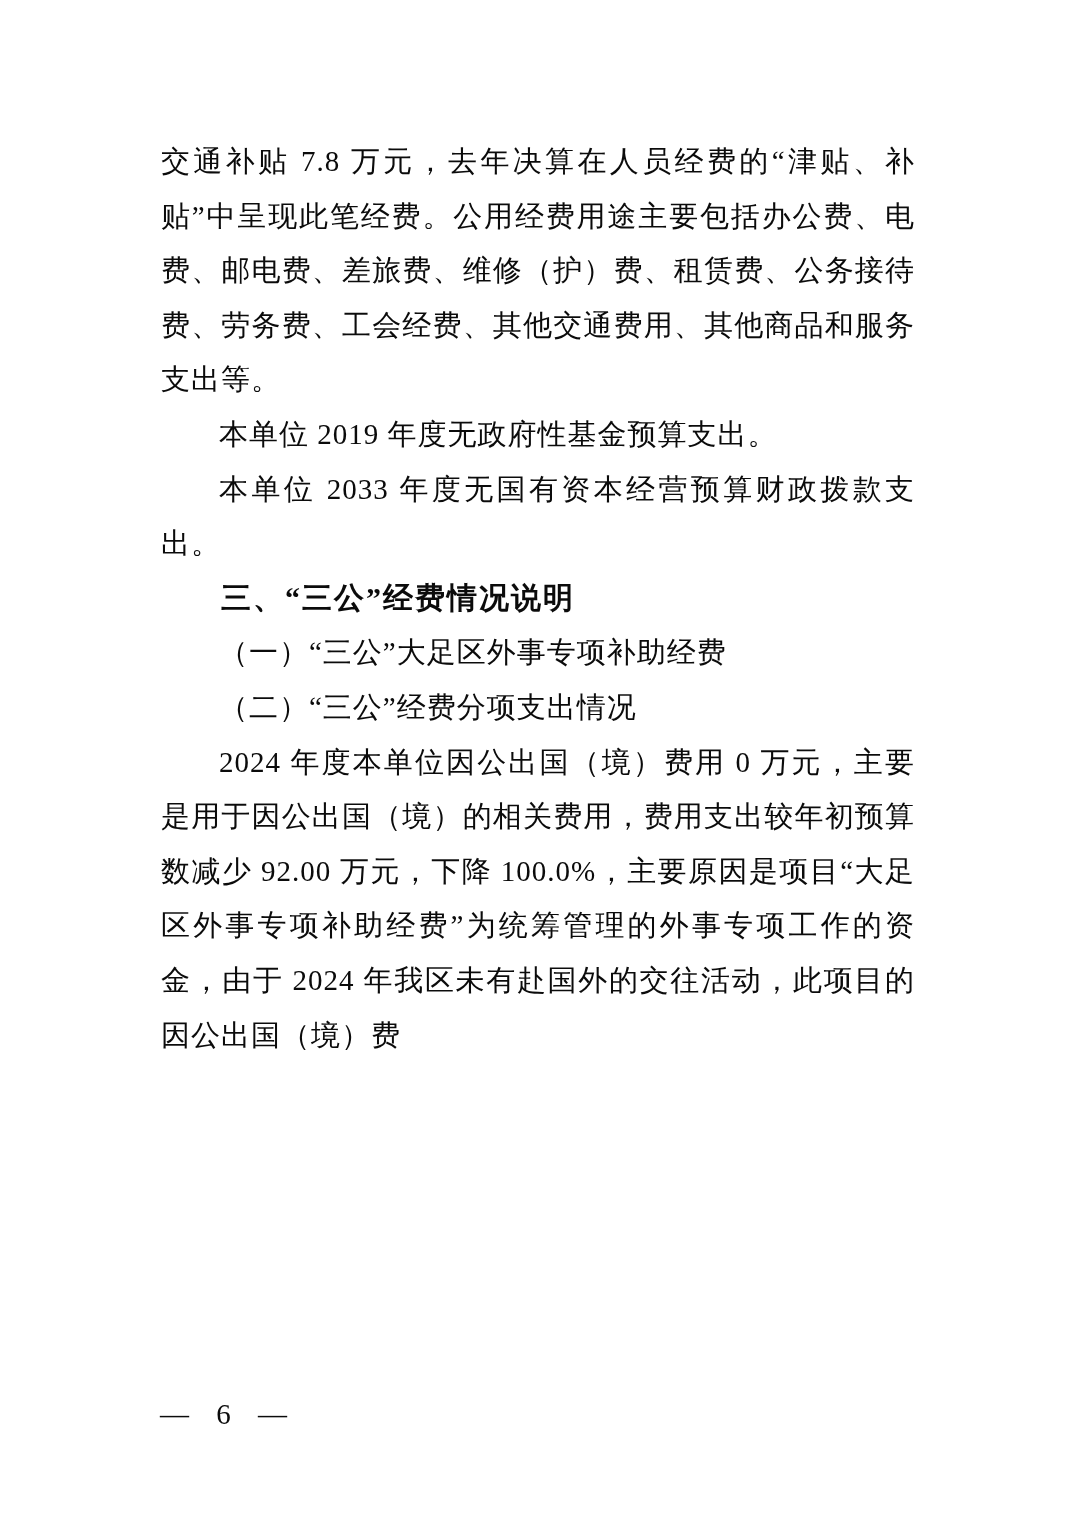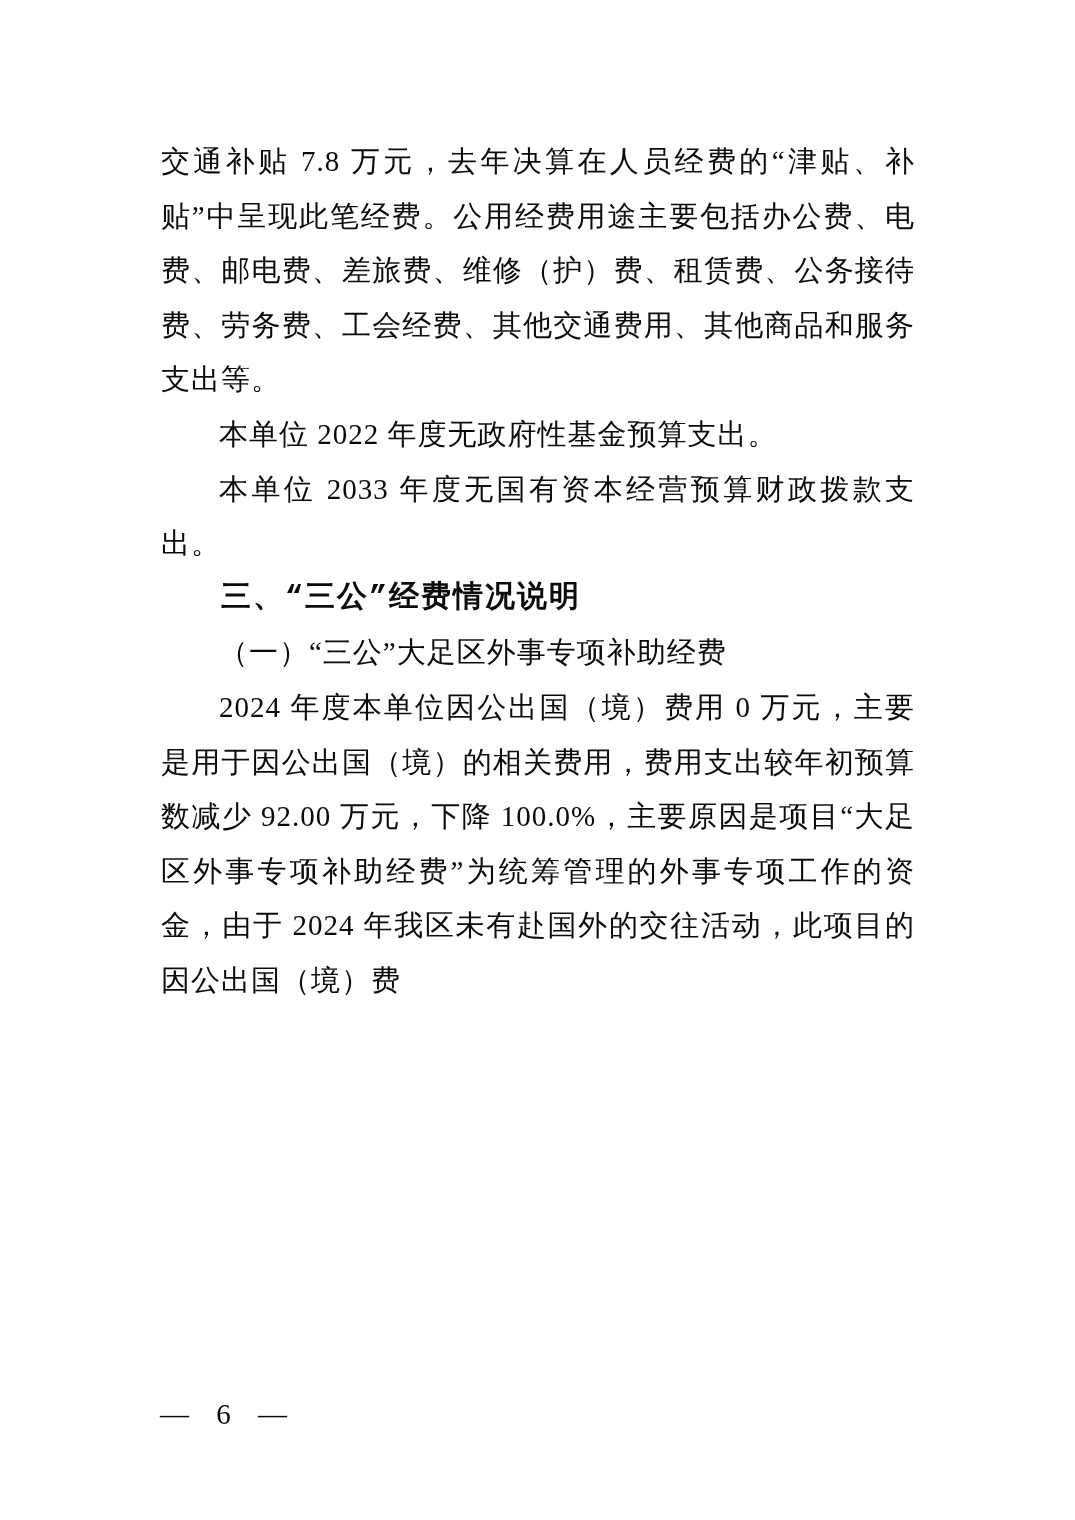--- a/index.html
+++ b/index.html
@@ -19,21 +19,21 @@
     font-size: 29px;
     line-height: 54.6px;
     color: #0b0b0b;
     text-align: justify;
     text-justify: inter-character;
     letter-spacing: 1px;
   }
   .content p { margin: 0; text-indent: 2em; }
   .content p.cont { text-indent: 0; }
   .content p.head {
-    font-family: Liberation Mono, monospace;
+    font-family: Liberation Serif, serif;
     font-weight: 700;
     font-size: 30px;
     letter-spacing: 2px;
   }
   .footer {
     position: absolute;
     left: 160px;
     top: 1398px;
     font-family: "Liberation Serif", "DejaVu Serif", serif;
     font-size: 29px;
@@ -41,21 +41,22 @@
     letter-spacing: 7px;
     word-spacing: 6px;
   }
 </style>
 </head>
 <body>
 
 <div class="page">
   <main class="content">
     <p class="cont">交通补贴 7.8 万元，去年决算在人员经费的“津贴、补贴”中呈现此笔经费。公用经费用途主要包括办公费、电费、邮电费、差旅费、维修（护）费、租赁费、公务接待费、劳务费、工会经费、其他交通费用、其他商品和服务支出等。</p>
-    <p>本单位 2022 年度无政府性基金预算支出。</p>
+    <p>本单位 2019 年度无政府性基金预算支出。</p>
     <p>本单位 2033 年度无国有资本经营预算财政拨款支出。</p>
     <p class="head">三、“三公”经费情况说明</p>
     <p>（一）“三公”大足区外事专项补助经费</p>
+    <p>（二）“三公”经费分项支出情况</p>
     <p>2024 年度本单位因公出国（境）费用 0 万元，主要是用于因公出国（境）的相关费用，费用支出较年初预算数减少 92.00 万元，下降 100.0%，主要原因是项目“大足区外事专项补助经费”为统筹管理的外事专项工作的资金，由于 2024 年我区未有赴国外的交往活动，此项目的因公出国（境）费</p>
   </main>
 
   <div class="footer">— 6 —</div>
 </div>
 
 </body></html>

